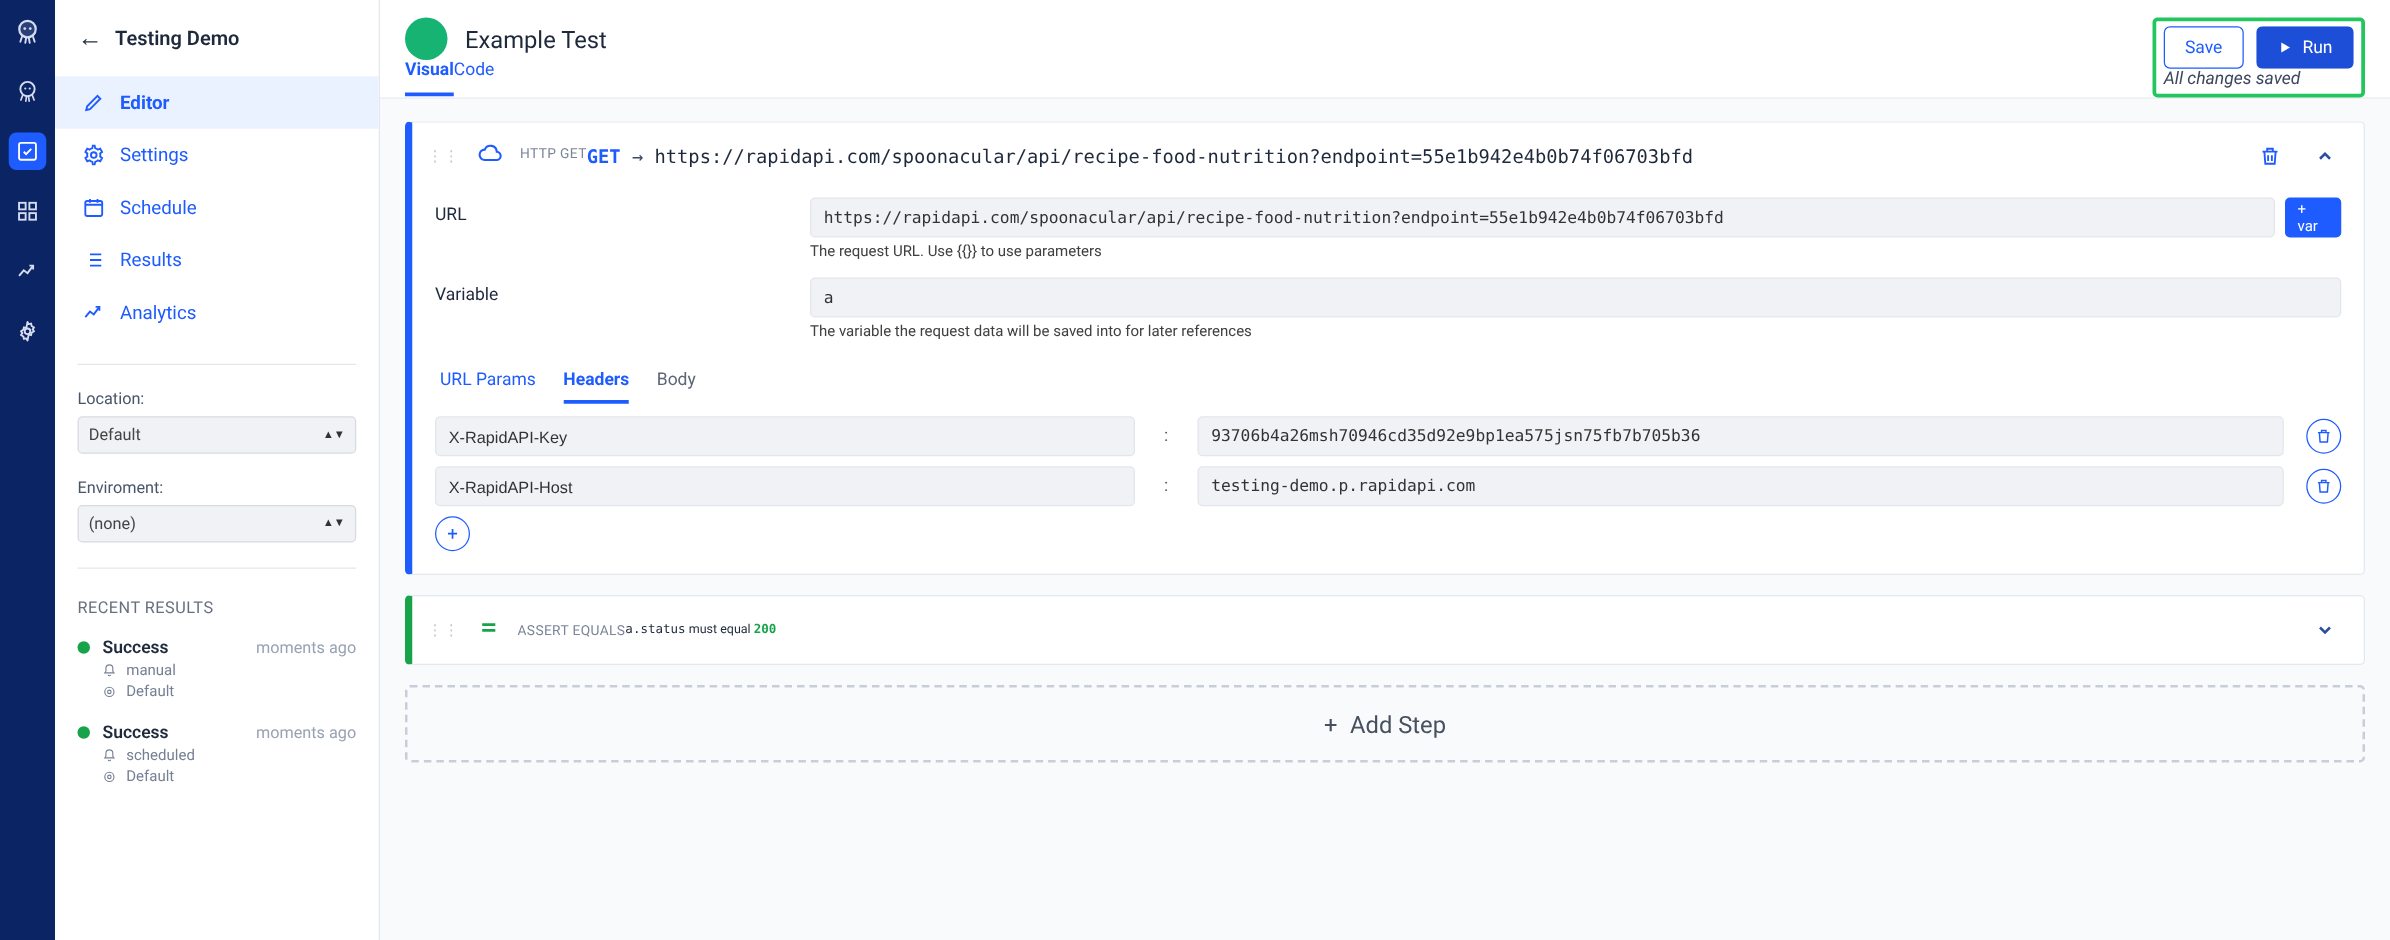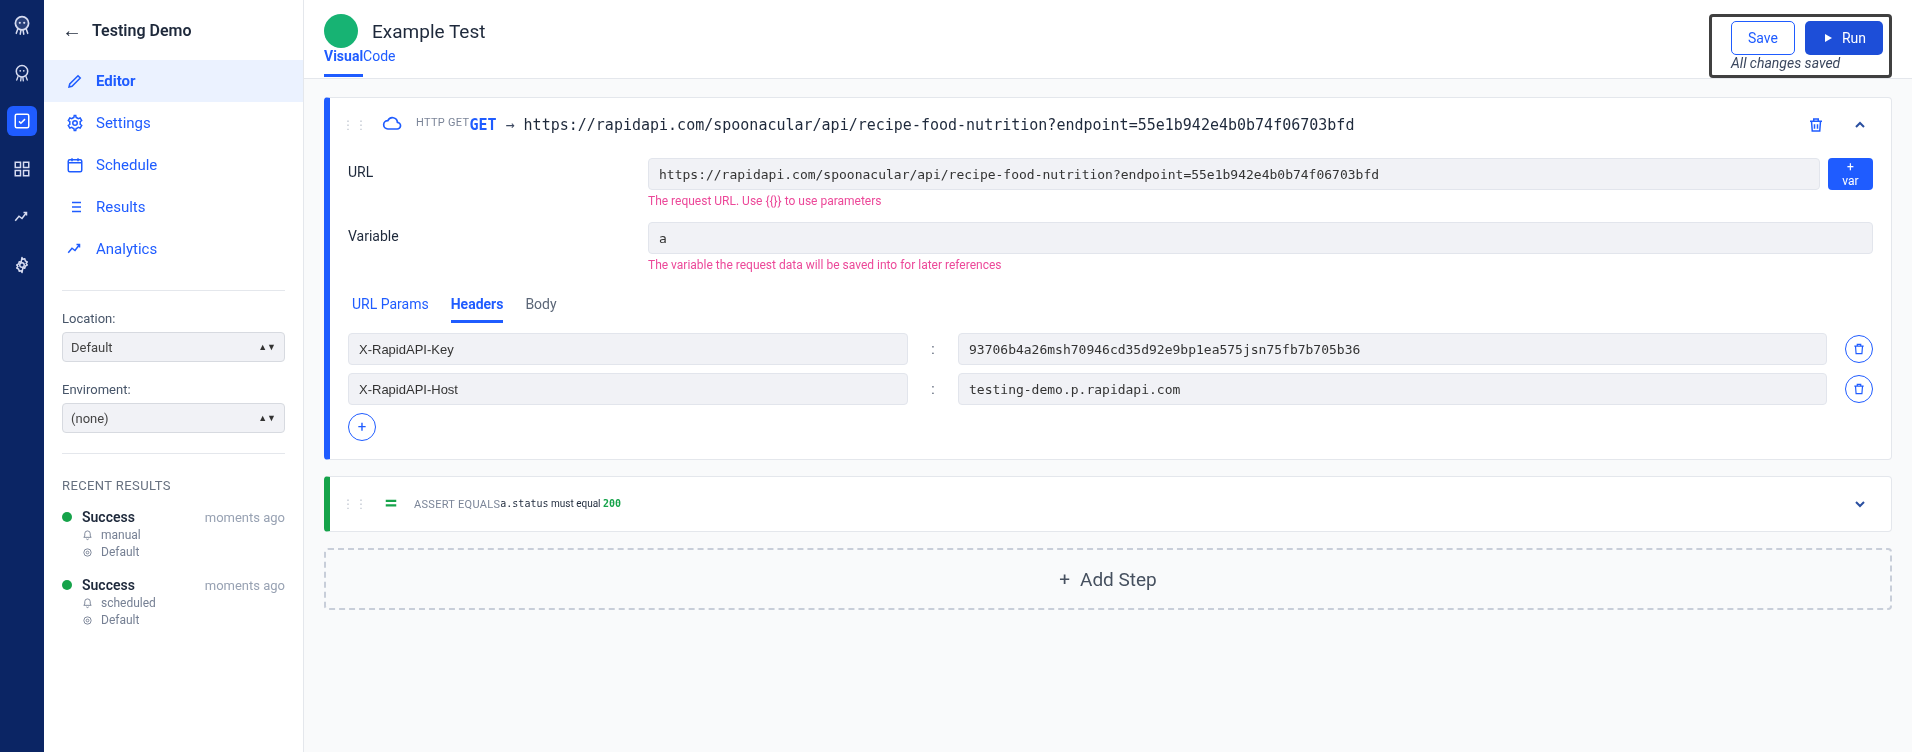--- a/index.html
+++ b/index.html
@@ -96,21 +96,21 @@
     .top-left { display:flex; flex-direction:column; }
     .top-right { margin-left: auto; display:flex; flex-direction:column; align-items:flex-end; gap:6px; }
     .btn-row { display:flex; gap:10px;  }
     .btn {
       height: 34px; padding: 0 16px; border-radius: 5px; font-size: 14px;
       display:flex; align-items:center; gap:8px; border:1px solid transparent; cursor:pointer;
     }
     .btn-save { background:#fff; color:#1f5cff; border-color:#1f5cff; }
     .btn-run { background:#1d4ed8; color:#fff; }
     .saved-text { font-style: italic; color:#3b475e; font-size:14px; }
-    .highlight-box { border:3px solid #404040; border-radius:4px; padding:4px 6px 4px 19px; }
+    .highlight-box { border:3px solid #22c55e; border-radius:4px; padding:4px 6px 4px 6px; }
 
     .content { flex:1; overflow:auto; background:#f9fafb; padding: 18px 20px 40px 20px; }
 
     .step-card {
       background:#fff; border:1px solid #e4e7ec; border-radius:4px;
       border-left:6px solid #1f5cff; margin-bottom:16px; overflow:hidden;
     }
     .step-card.assert { border-left-color:#16a34a; }
     .step-header { display:flex; align-items:center; padding:12px 16px 12px 12px; gap:14px; }
     .drag-handle { color:#c0c6d0; font-size:12px; letter-spacing:1px; line-height:1;}
@@ -128,25 +128,25 @@
 
     .step-body { padding: 6px 18px 18px 18px; }
     .form-row { display:flex; align-items:flex-start; margin-bottom:4px; }
     .form-row .lbl { width:300px; font-size:14px; padding-top:6px; }
     .form-row .fld { flex:1; }
     .input {
       width:100%; height:32px; background:#f1f2f6; border:1px solid #e2e5ec;
       border-radius:4px; padding:0 10px; font-size:13px; color:#333;
     }
     .mono { font-family: ui-monospace, "SFMono-Regular", Menlo, Consolas, monospace; }
-    .hint { font-size:12px; color:#ec4899; margin-top:4px; margin-bottom:10px; }
+    .hint { font-size:12px; color:#404040; margin-top:4px; margin-bottom:10px; }
     .url-row { display:flex; gap:8px; }
     .chip-btn {
       background:#1f5cff; color:#fff; font-size:12px; height:32px;
-      padding:0 10px; border-radius:4px; display:flex; align-items:center;text-align:center;
+      padding:0 10px; border-radius:4px; display:flex; align-items:center;
     }
 
     .subtabs { display:flex; gap:22px; margin:14px 0 10px 4px; }
     .subtab { font-size:14px; color:#5b6677; padding-bottom:8px; }
     .subtab.link { color:#1f5cff; }
     .subtab.active { color:#1f5cff; font-weight:700; border-bottom:3px solid #1f5cff; }
 
     .kv-row { display:flex; align-items:center; gap:18px; margin-bottom:8px; }
     .kv-row .k, .kv-row .v { flex:1; }
     .kv-row .k { max-width: 560px; }

